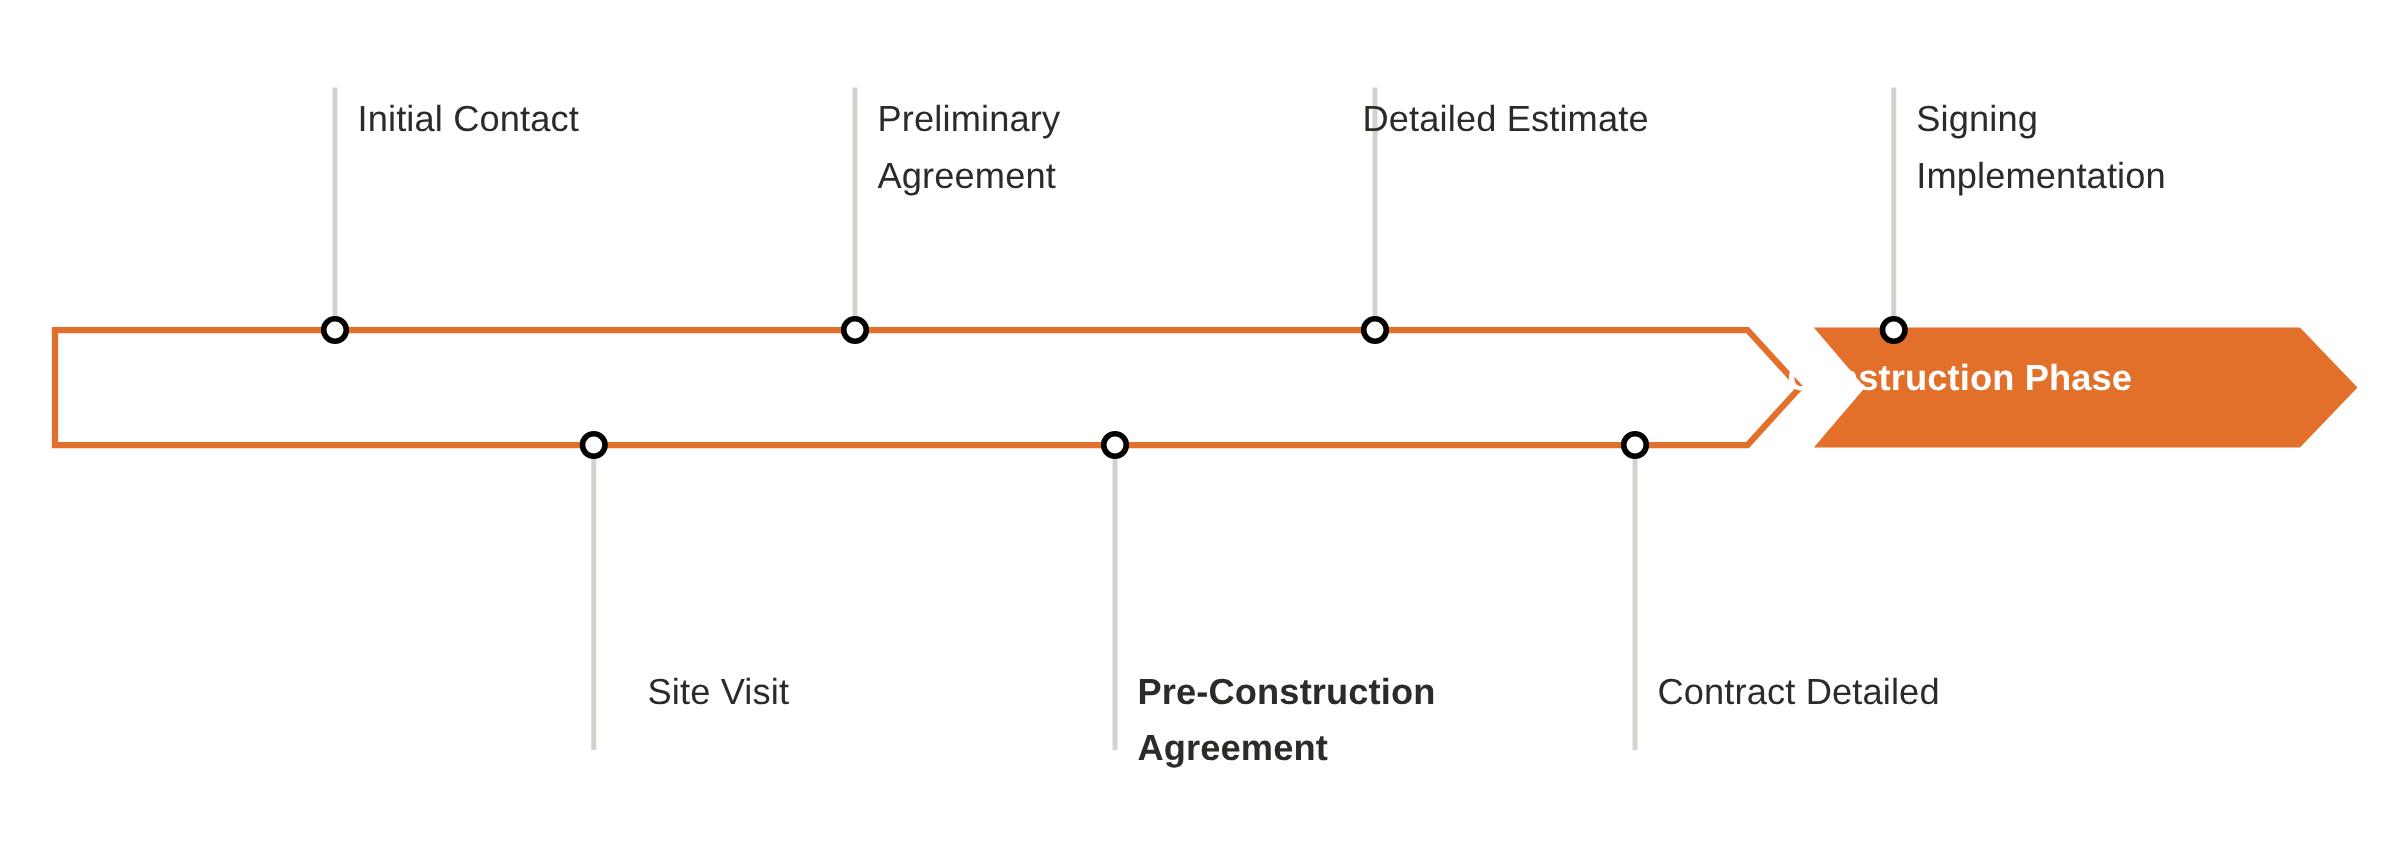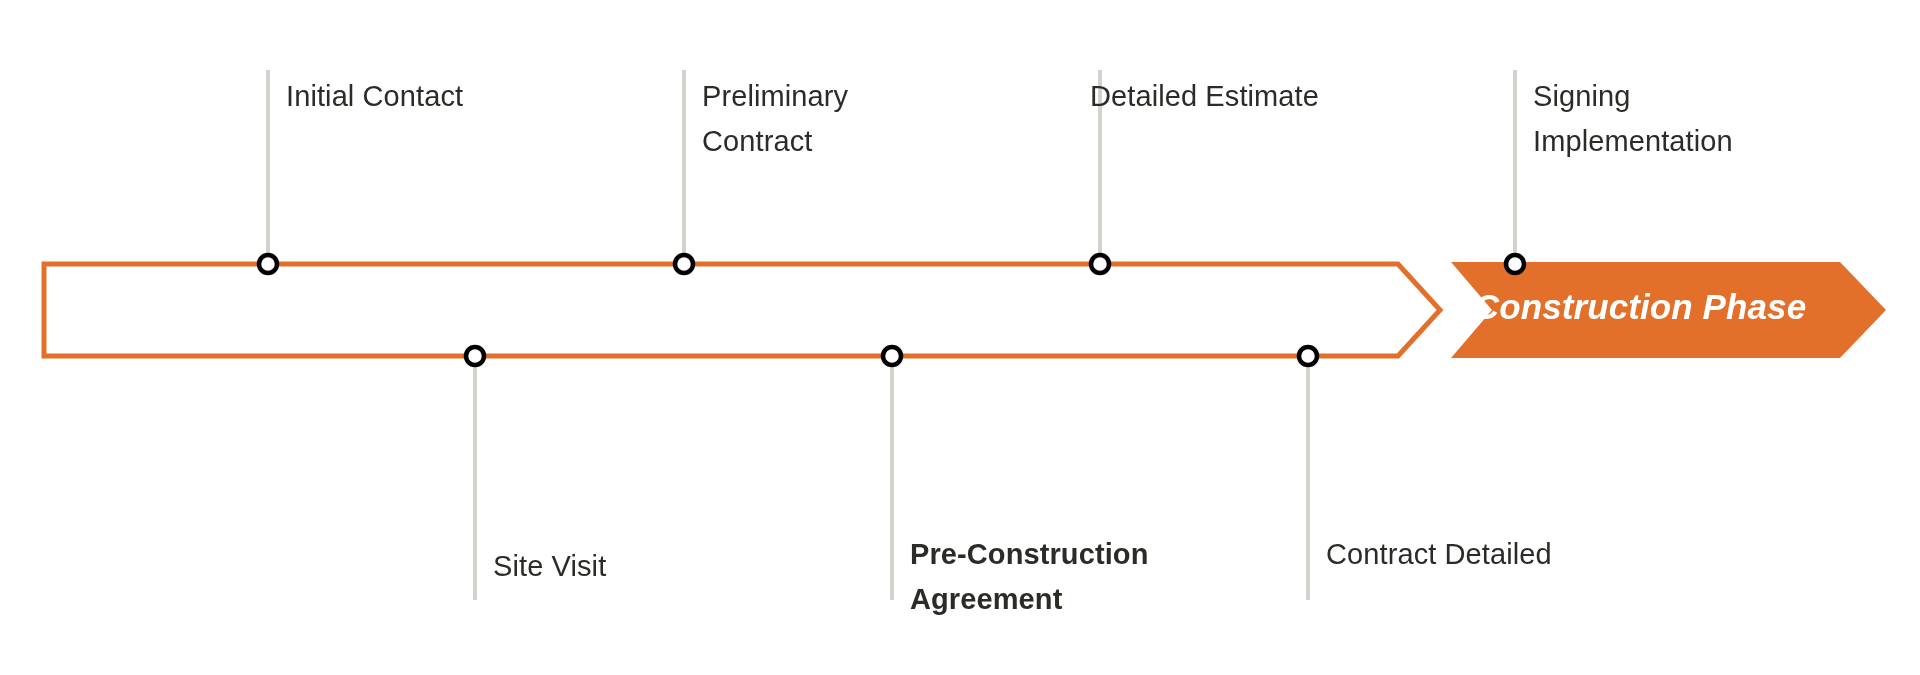--- a/index.html
+++ b/index.html
@@ -41,24 +41,22 @@
     top: 287px;
     width: 1378px;
     text-align: center;
     font-size: 29px;
     color: #2B2B27;
   }
   .phase-label.constr {
     left: 1430px;
     top: 287px;
     width: 420px;
-    text-align: center;
-    font-size: 35px;
+    font-size: 29px;
     color: #ffffff;
-    font-style: italic;
   }
 
   
   .milestone-label {
     position: absolute;
     font-size: 29px;
     line-height: 45px;
     color: #2B2B27;
     white-space: pre-line;
     letter-spacing: 0.1px;
@@ -96,23 +94,23 @@
         <circle cx="1308" cy="356" r="9" fill="#FFFFFF" stroke="#000000" stroke-width="4.5"></circle>
         <circle cx="1515" cy="264" r="9" fill="#FFFFFF" stroke="#000000" stroke-width="4.5"></circle>
       </g>
   </svg>
 
 
   <div class="phase-label constr">Construction Phase</div>
 
   <div id="milestone-labels">
       <div class="milestone-label top" style="left: 286px;">Initial Contact</div>
-      <div class="milestone-label bottom" style="left: 493px; margin-top: 12px;">Site Visit</div>
+      <div class="milestone-label bottom" style="left: 518px;">Site Visit</div>
       <div class="milestone-label top" style="left: 702px;">Preliminary
-Contract</div>
+Agreement</div>
       <div class="milestone-label bottom" style="left: 910px; font-weight: bold;">Pre-Construction
 Agreement</div>
       <div class="milestone-label top" style="left: 1090px;">Detailed Estimate</div>
       <div class="milestone-label bottom" style="left: 1326px;">Contract Detailed</div>
       <div class="milestone-label top" style="left: 1533px;">Signing
 Implementation</div>
     </div>
 
 </div>
 

